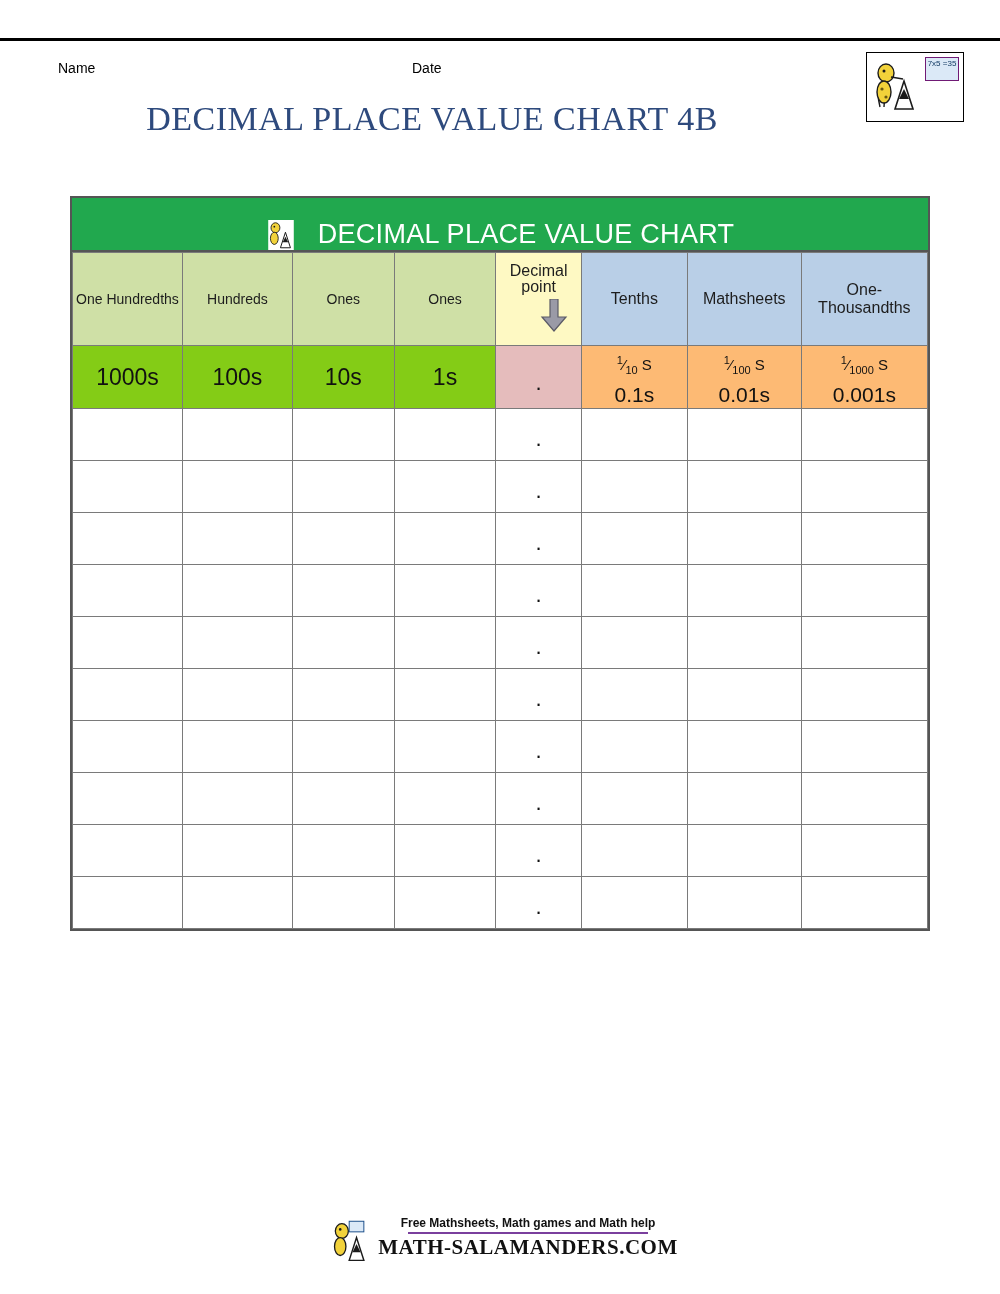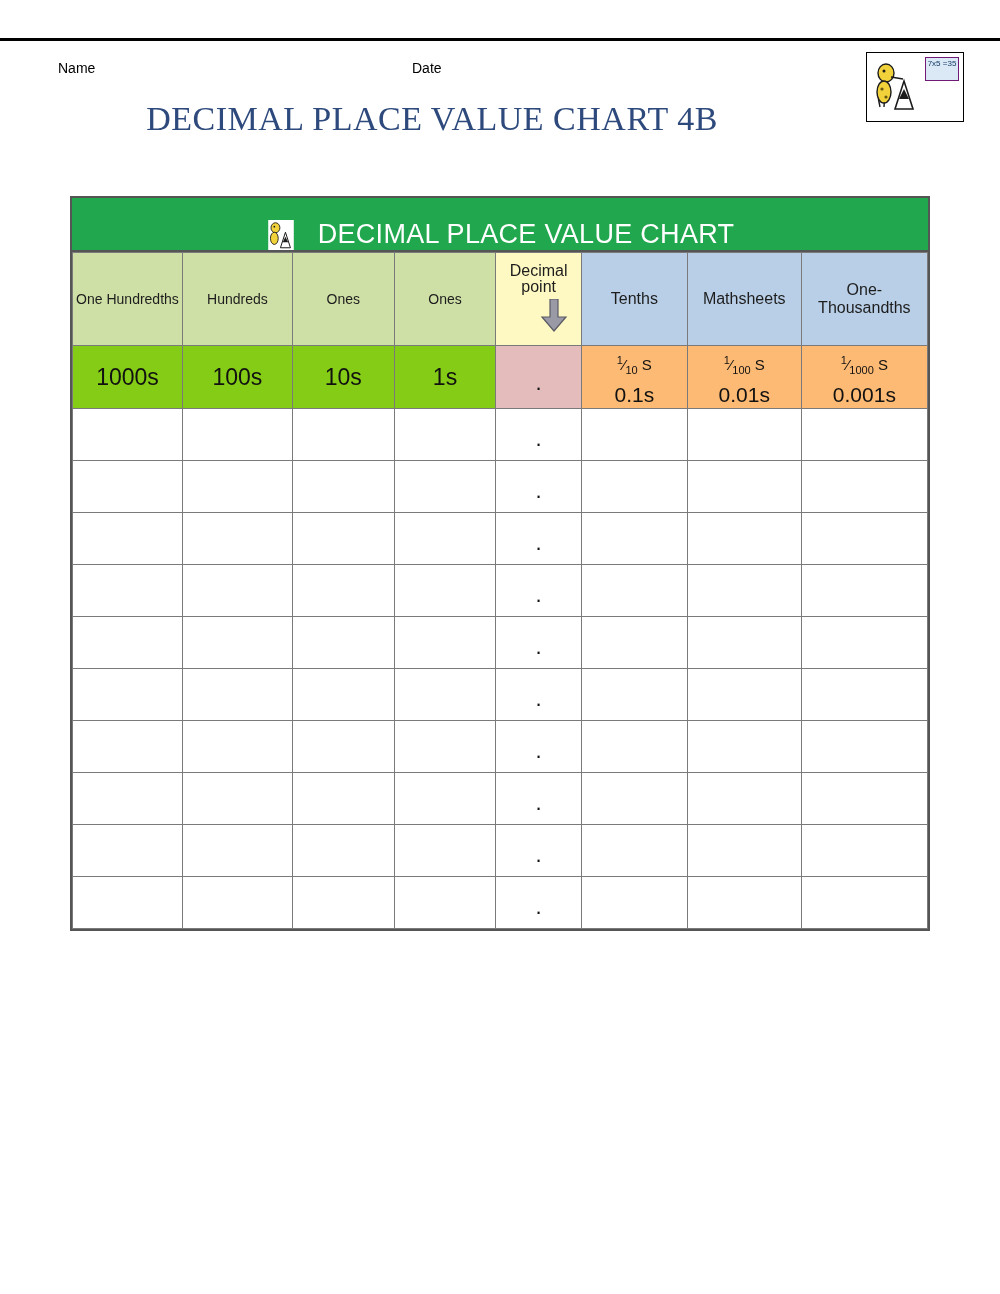--- a/index.html
+++ b/index.html
@@ -428,14 +428,33 @@
             <td class="cell-pink cell-blank"><span class="dot">.</span></td>
             <td class="cell-blank"></td>
             <td class="cell-blank"></td>
             <td class="cell-blank"></td>
           </tr>
         </tbody>
 
     </table>
   </div>
 
+  <div class="footer">
+    <div class="footer-inner">
+      <span class="footer-sal">
+        <svg class="sal" width="48" height="44" viewBox="0 0 46 54" xmlns="http://www.w3.org/2000/svg">
+          <g>
+            <ellipse cx="13" cy="16" rx="8" ry="9" fill="#f2d23a" stroke="#1b1b1b" stroke-width="1.6"></ellipse>
+            <circle cx="11" cy="14" r="1.6" fill="#1b1b1b"></circle>
+            <ellipse cx="11" cy="35" rx="7" ry="11" fill="#f2d23a" stroke="#1b1b1b" stroke-width="1.6"></ellipse>
+            <path d="M22 52 L31 24 L40 52 Z" fill="#ffffff" stroke="#1b1b1b" stroke-width="1.8"></path>
+            <path d="M26 42 L31 32 L36 42 Z" fill="#1b1b1b"></path>
+            <rect x="22" y="4" width="18" height="13" fill="#dbe9f7" stroke="#1b4f8a" stroke-width="1.2"></rect>
+          </g>
+        </svg>
+      </span>
+      <div class="f-line1">Free Mathsheets, Math games and Math help</div>
+      <div class="f-rule"></div>
+      <div class="f-line2">MATH-SALAMANDERS.COM</div>
+    </div>
+  </div>
 
 </div>
 
 </body></html>

